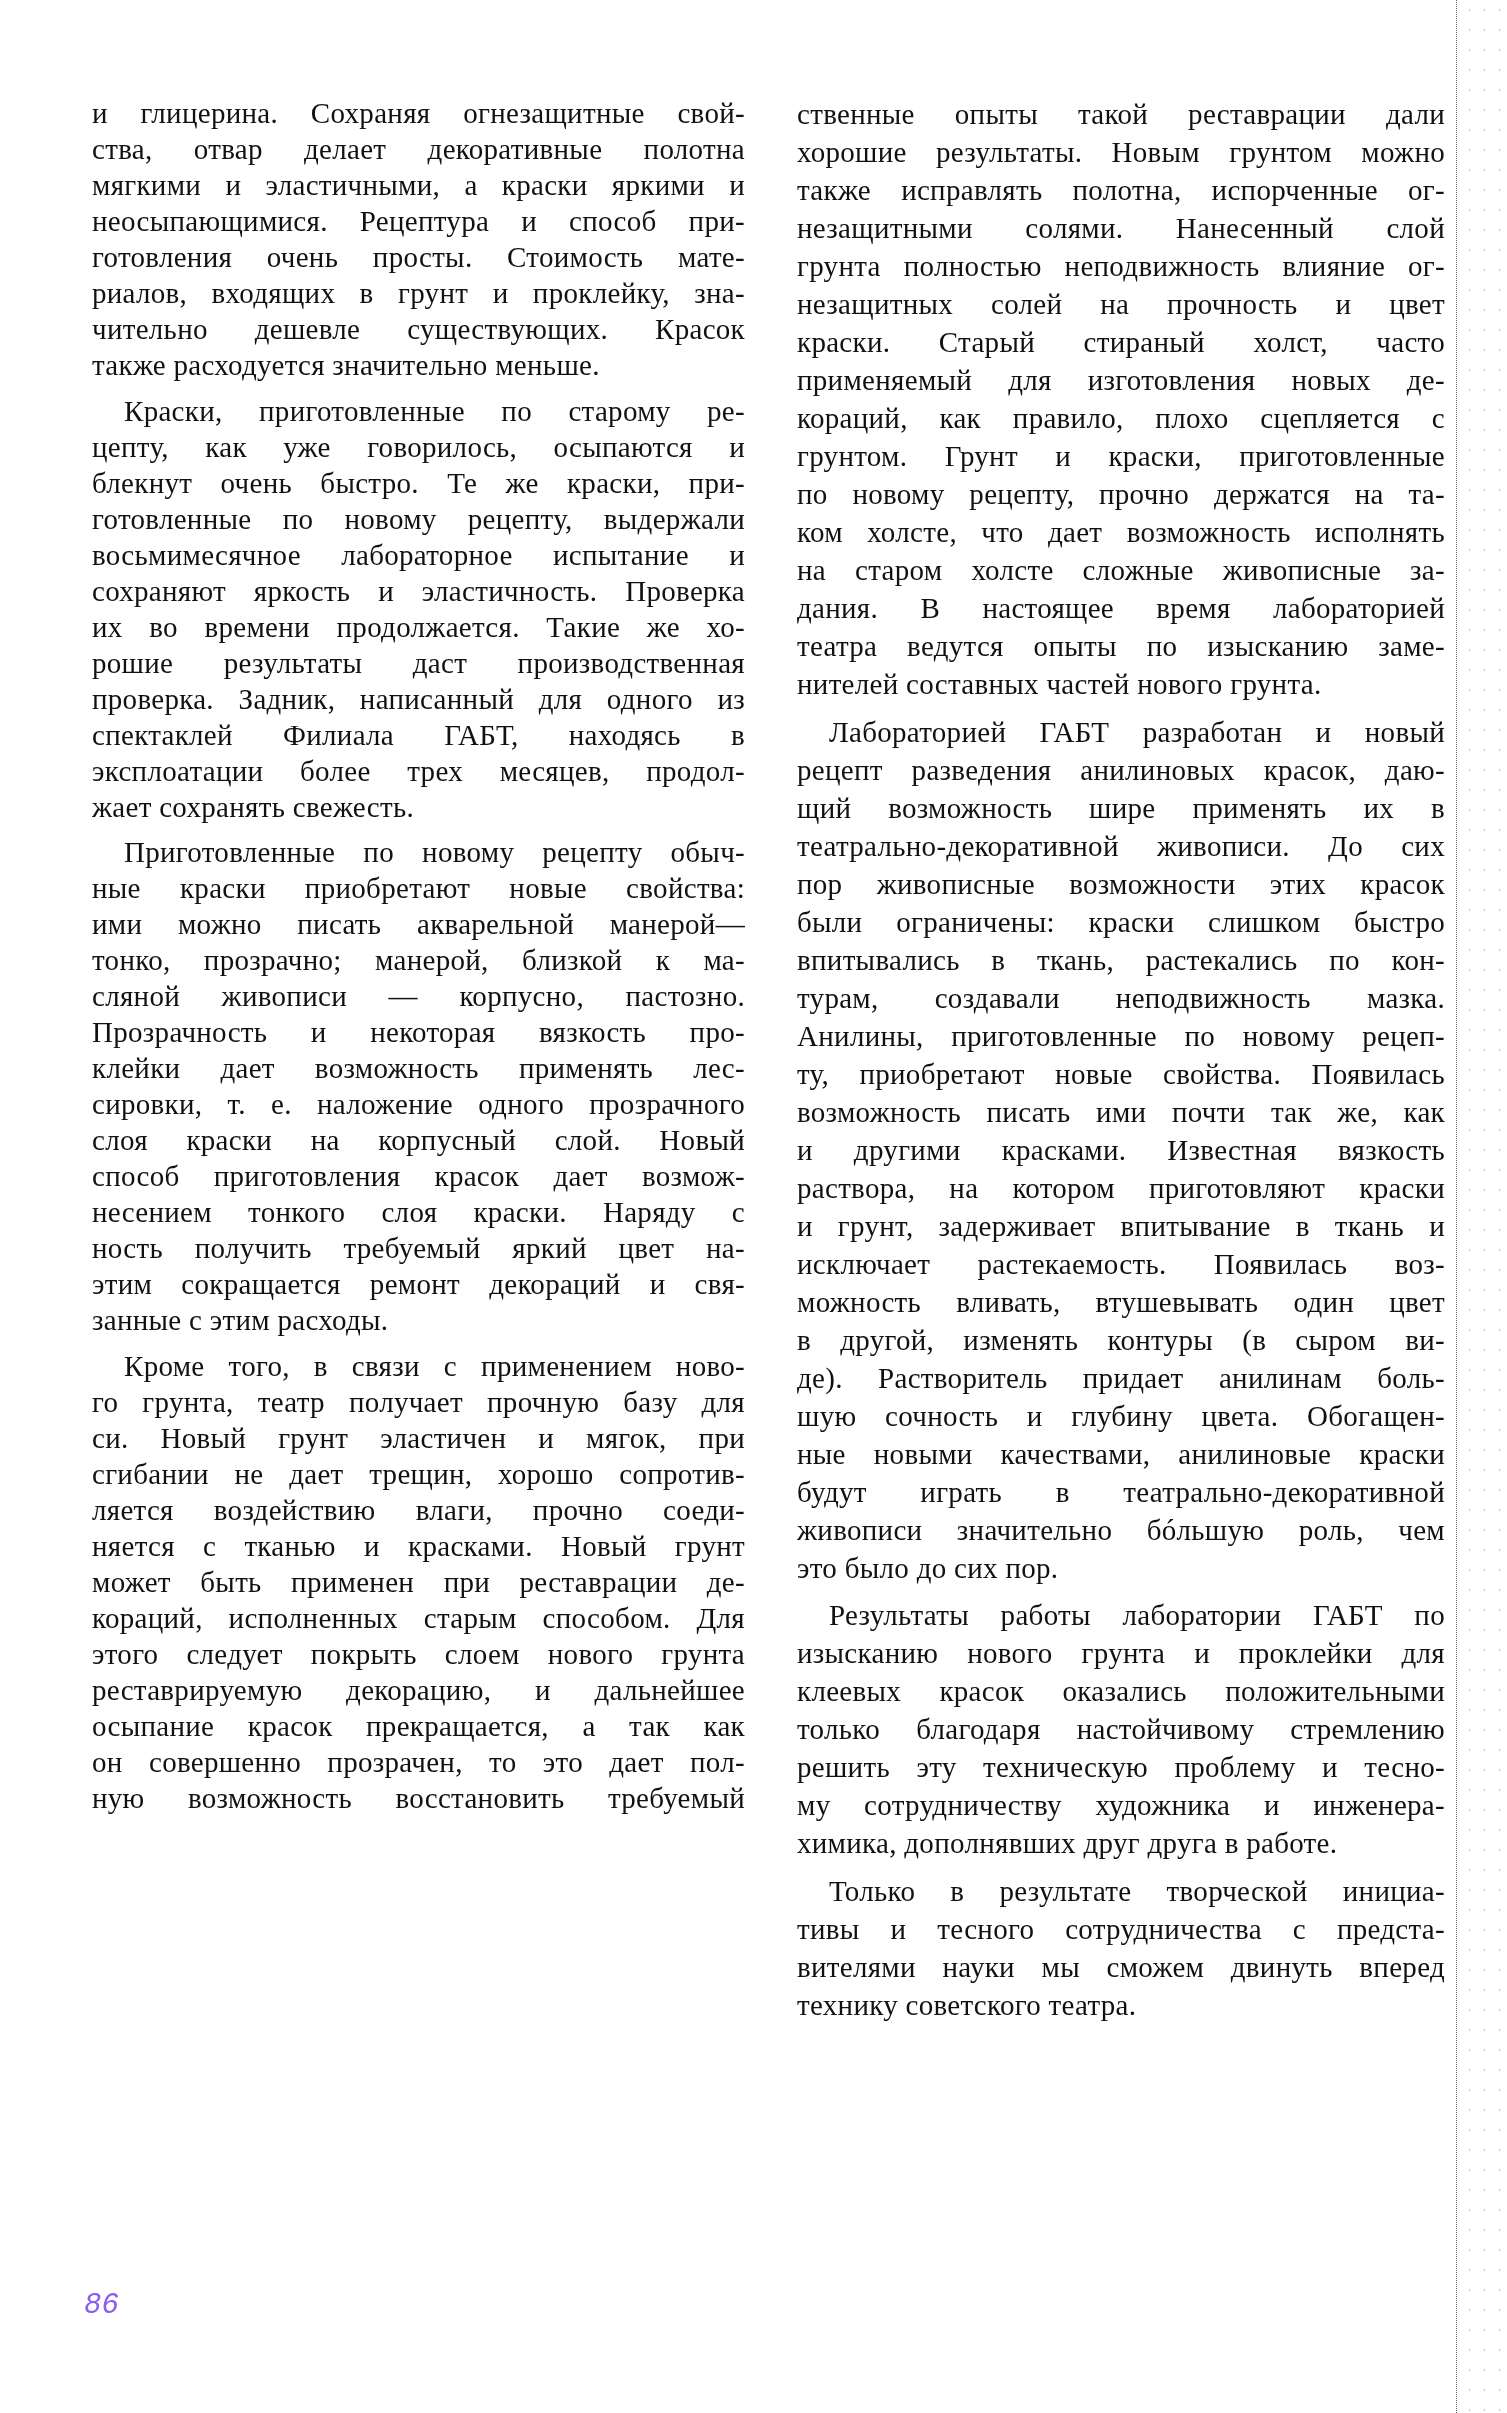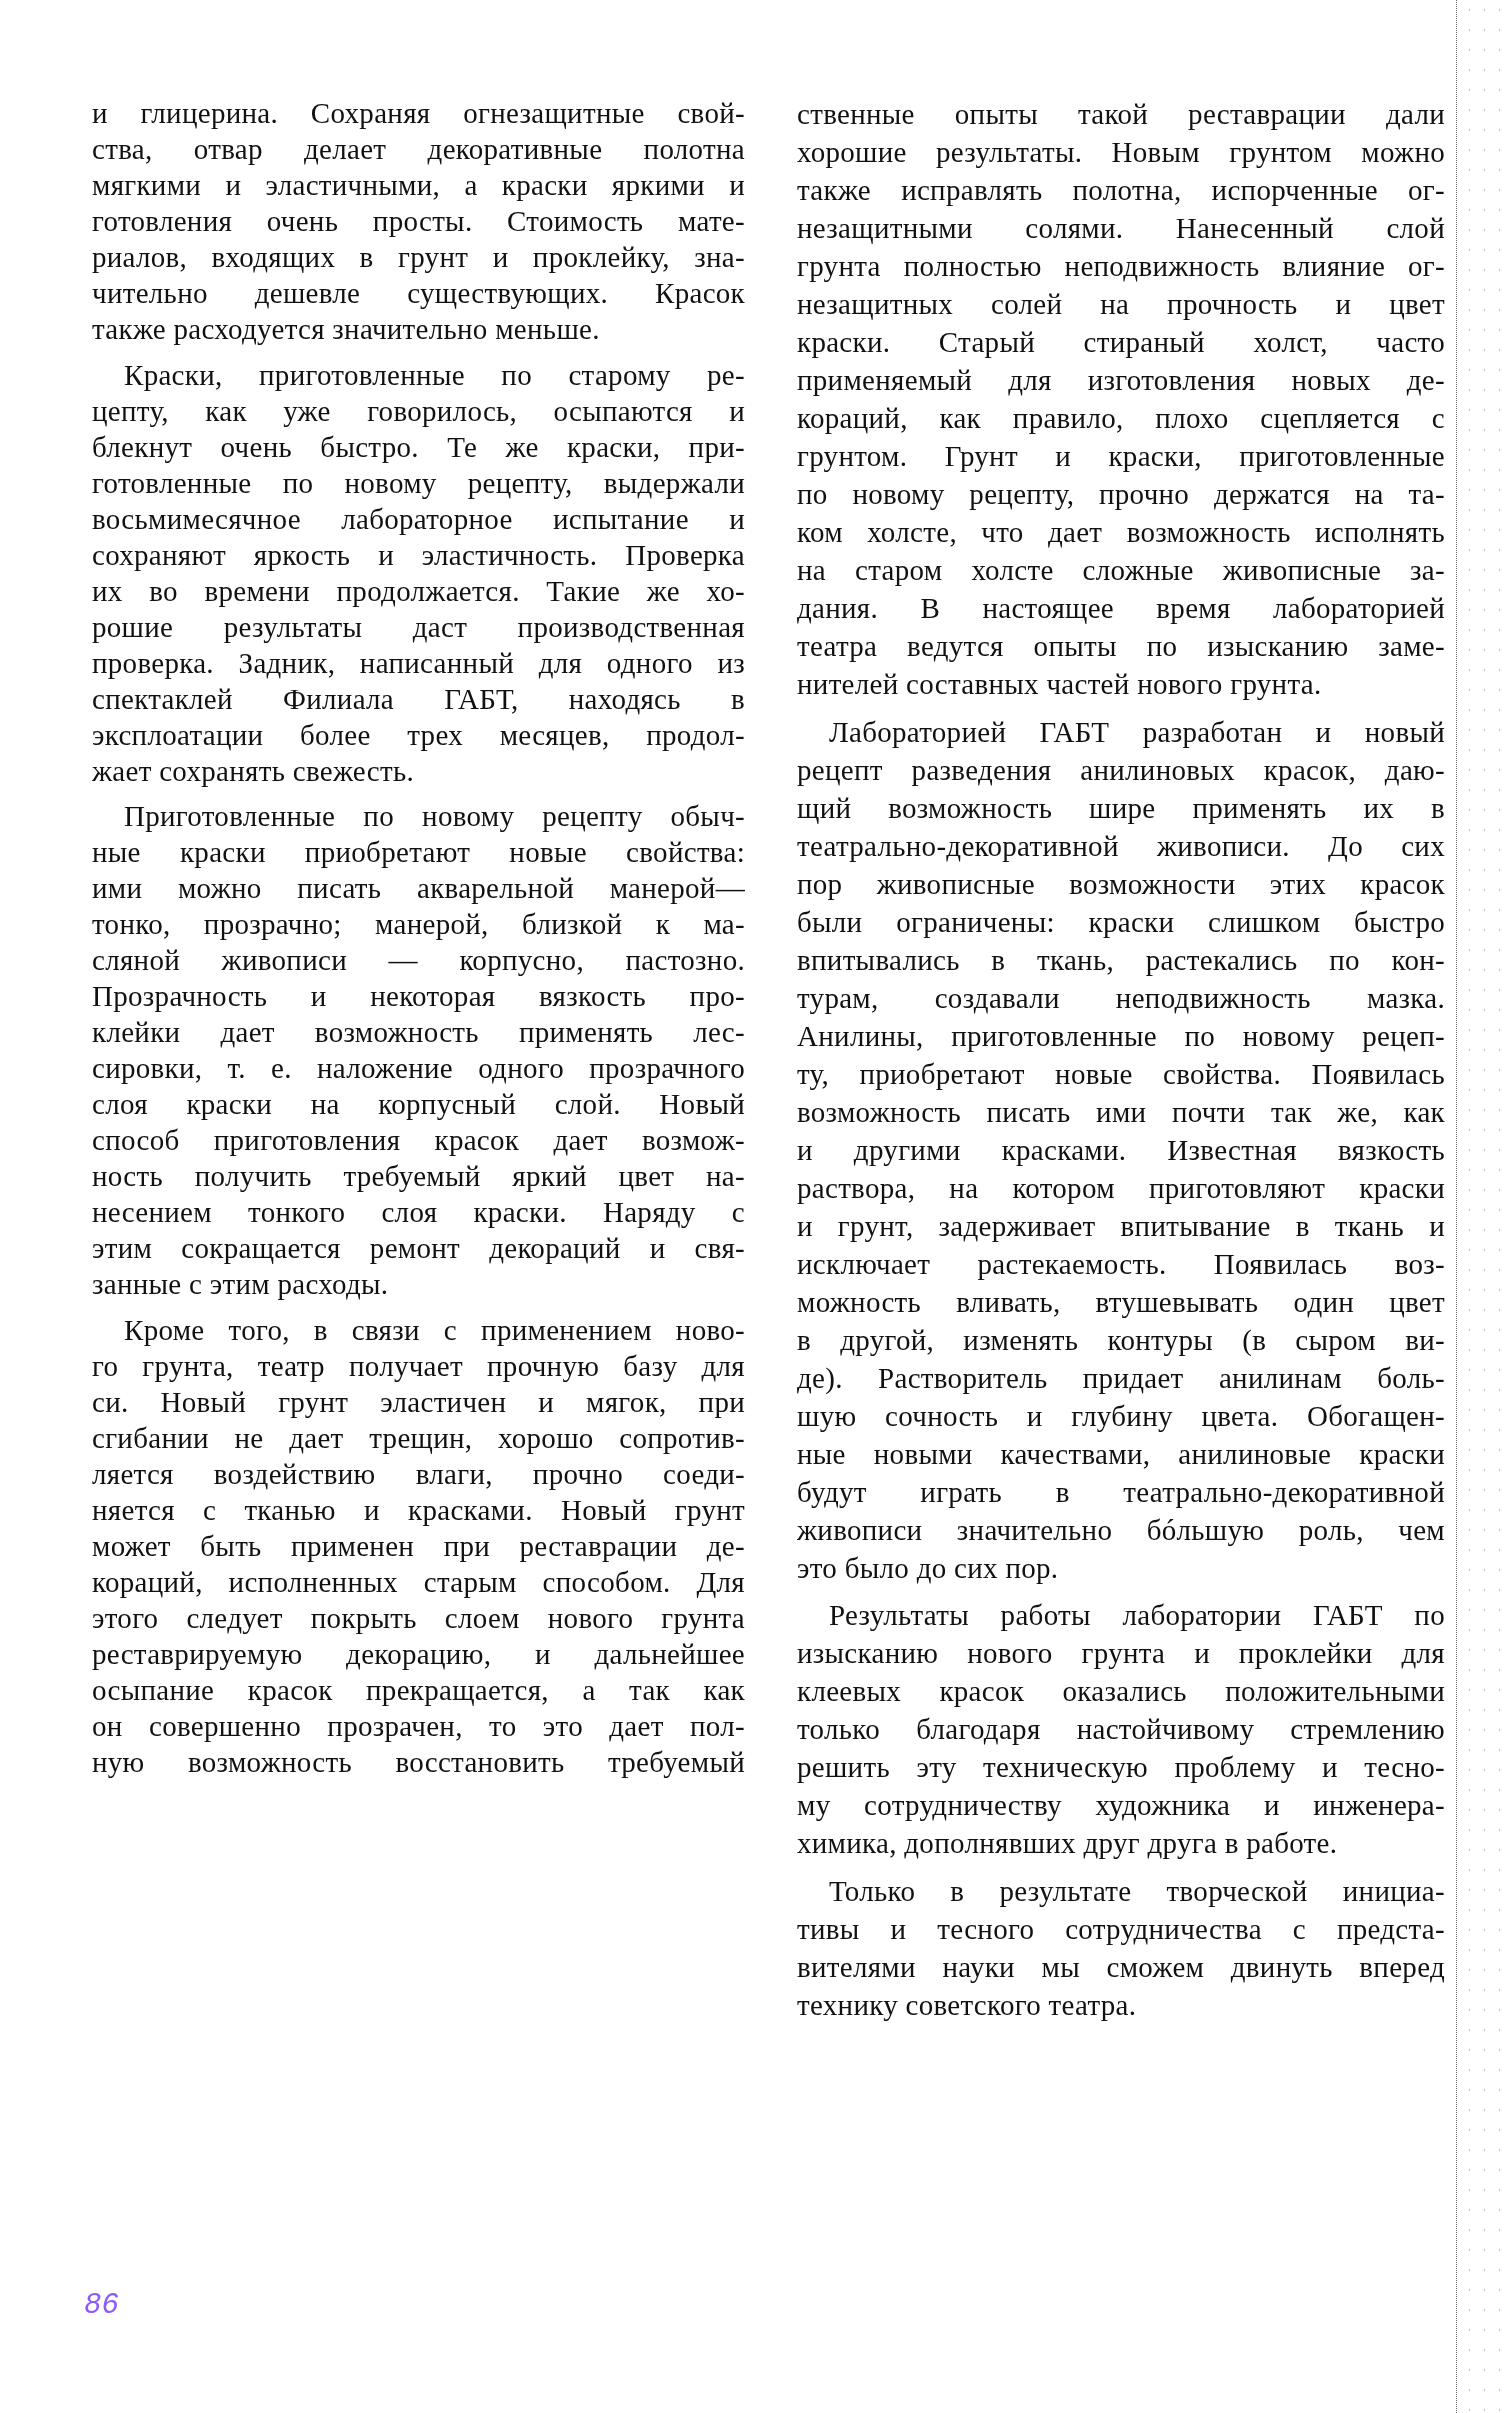--- a/index.html
+++ b/index.html
@@ -90,20 +90,21 @@
 </style>
 </head>
 <body>
 
 <div class="page">
   <div class="column col-left" id="col-left">
       <div class="para">
         <span class="line">и глицерина. Сохраняя огнезащитные свой-</span>
         <span class="line">ства, отвар делает декоративные полотна</span>
         <span class="line">мягкими и эластичными, а краски яркими и</span>
+        <span class="line">неосыпающимися. Рецептура и способ при-</span>
         <span class="line">готовления очень просты. Стоимость мате-</span>
         <span class="line">риалов, входящих в грунт и проклейку, зна-</span>
         <span class="line">чительно дешевле существующих. Красок</span>
         <span class="line last">также расходуется значительно меньше.</span>
       </div>
       <div class="para">
         <span class="line indent">Краски, приготовленные по старому ре-</span>
         <span class="line">цепту, как уже говорилось, осыпаются и</span>
         <span class="line">блекнут очень быстро. Те же краски, при-</span>
         <span class="line">готовленные по новому рецепту, выдержали</span>
@@ -120,22 +121,22 @@
         <span class="line indent">Приготовленные по новому рецепту обыч-</span>
         <span class="line">ные краски приобретают новые свойства:</span>
         <span class="line">ими можно писать акварельной манерой—</span>
         <span class="line">тонко, прозрачно; манерой, близкой к ма-</span>
         <span class="line">сляной живописи — корпусно, пастозно.</span>
         <span class="line">Прозрачность и некоторая вязкость про-</span>
         <span class="line">клейки дает возможность применять лес-</span>
         <span class="line">сировки, т. е. наложение одного прозрачного</span>
         <span class="line">слоя краски на корпусный слой. Новый</span>
         <span class="line">способ приготовления красок дает возмож-</span>
+        <span class="line">несением тонкого слоя краски. Наряду с</span>
         <span class="line">ность получить требуемый яркий цвет на-</span>
-        <span class="line">несением тонкого слоя краски. Наряду с</span>
         <span class="line">этим сокращается ремонт декораций и свя-</span>
         <span class="line last">занные с этим расходы.</span>
       </div>
       <div class="para">
         <span class="line indent">Кроме того, в связи с применением ново-</span>
         <span class="line">го грунта, театр получает прочную базу для</span>
         <span class="line">си. Новый грунт эластичен и мягок, при</span>
         <span class="line">сгибании не дает трещин, хорошо сопротив-</span>
         <span class="line">ляется воздействию влаги, прочно соеди-</span>
         <span class="line">няется с тканью и красками. Новый грунт</span>

